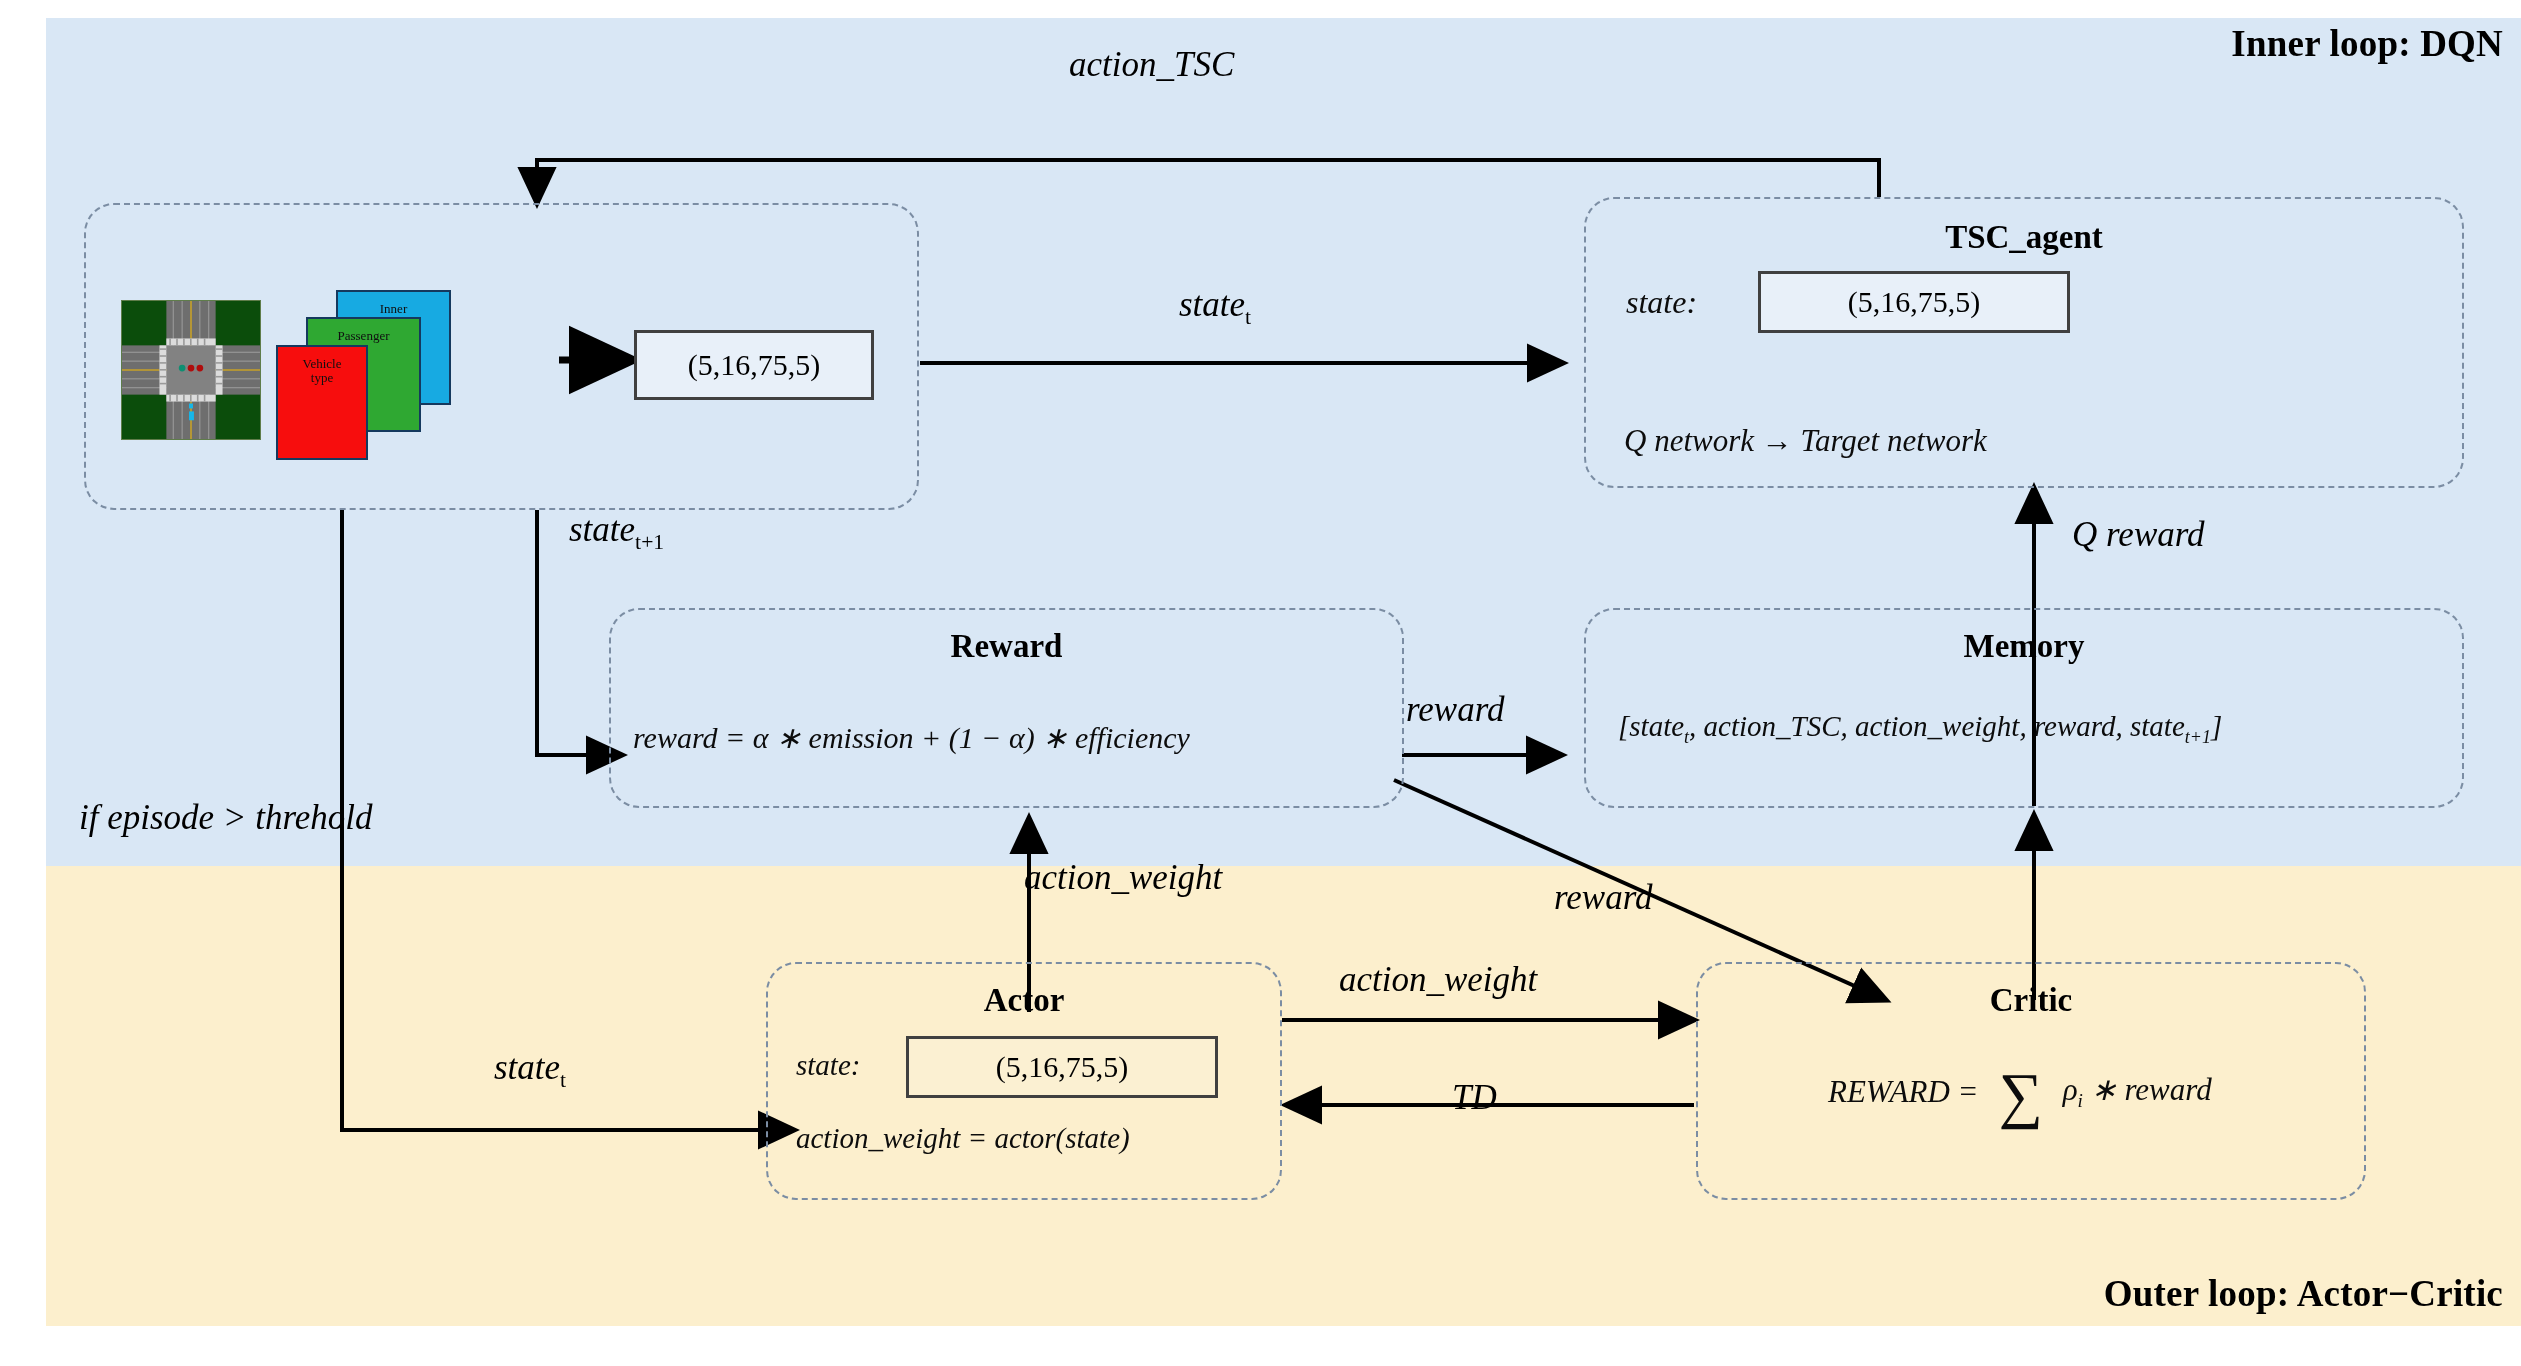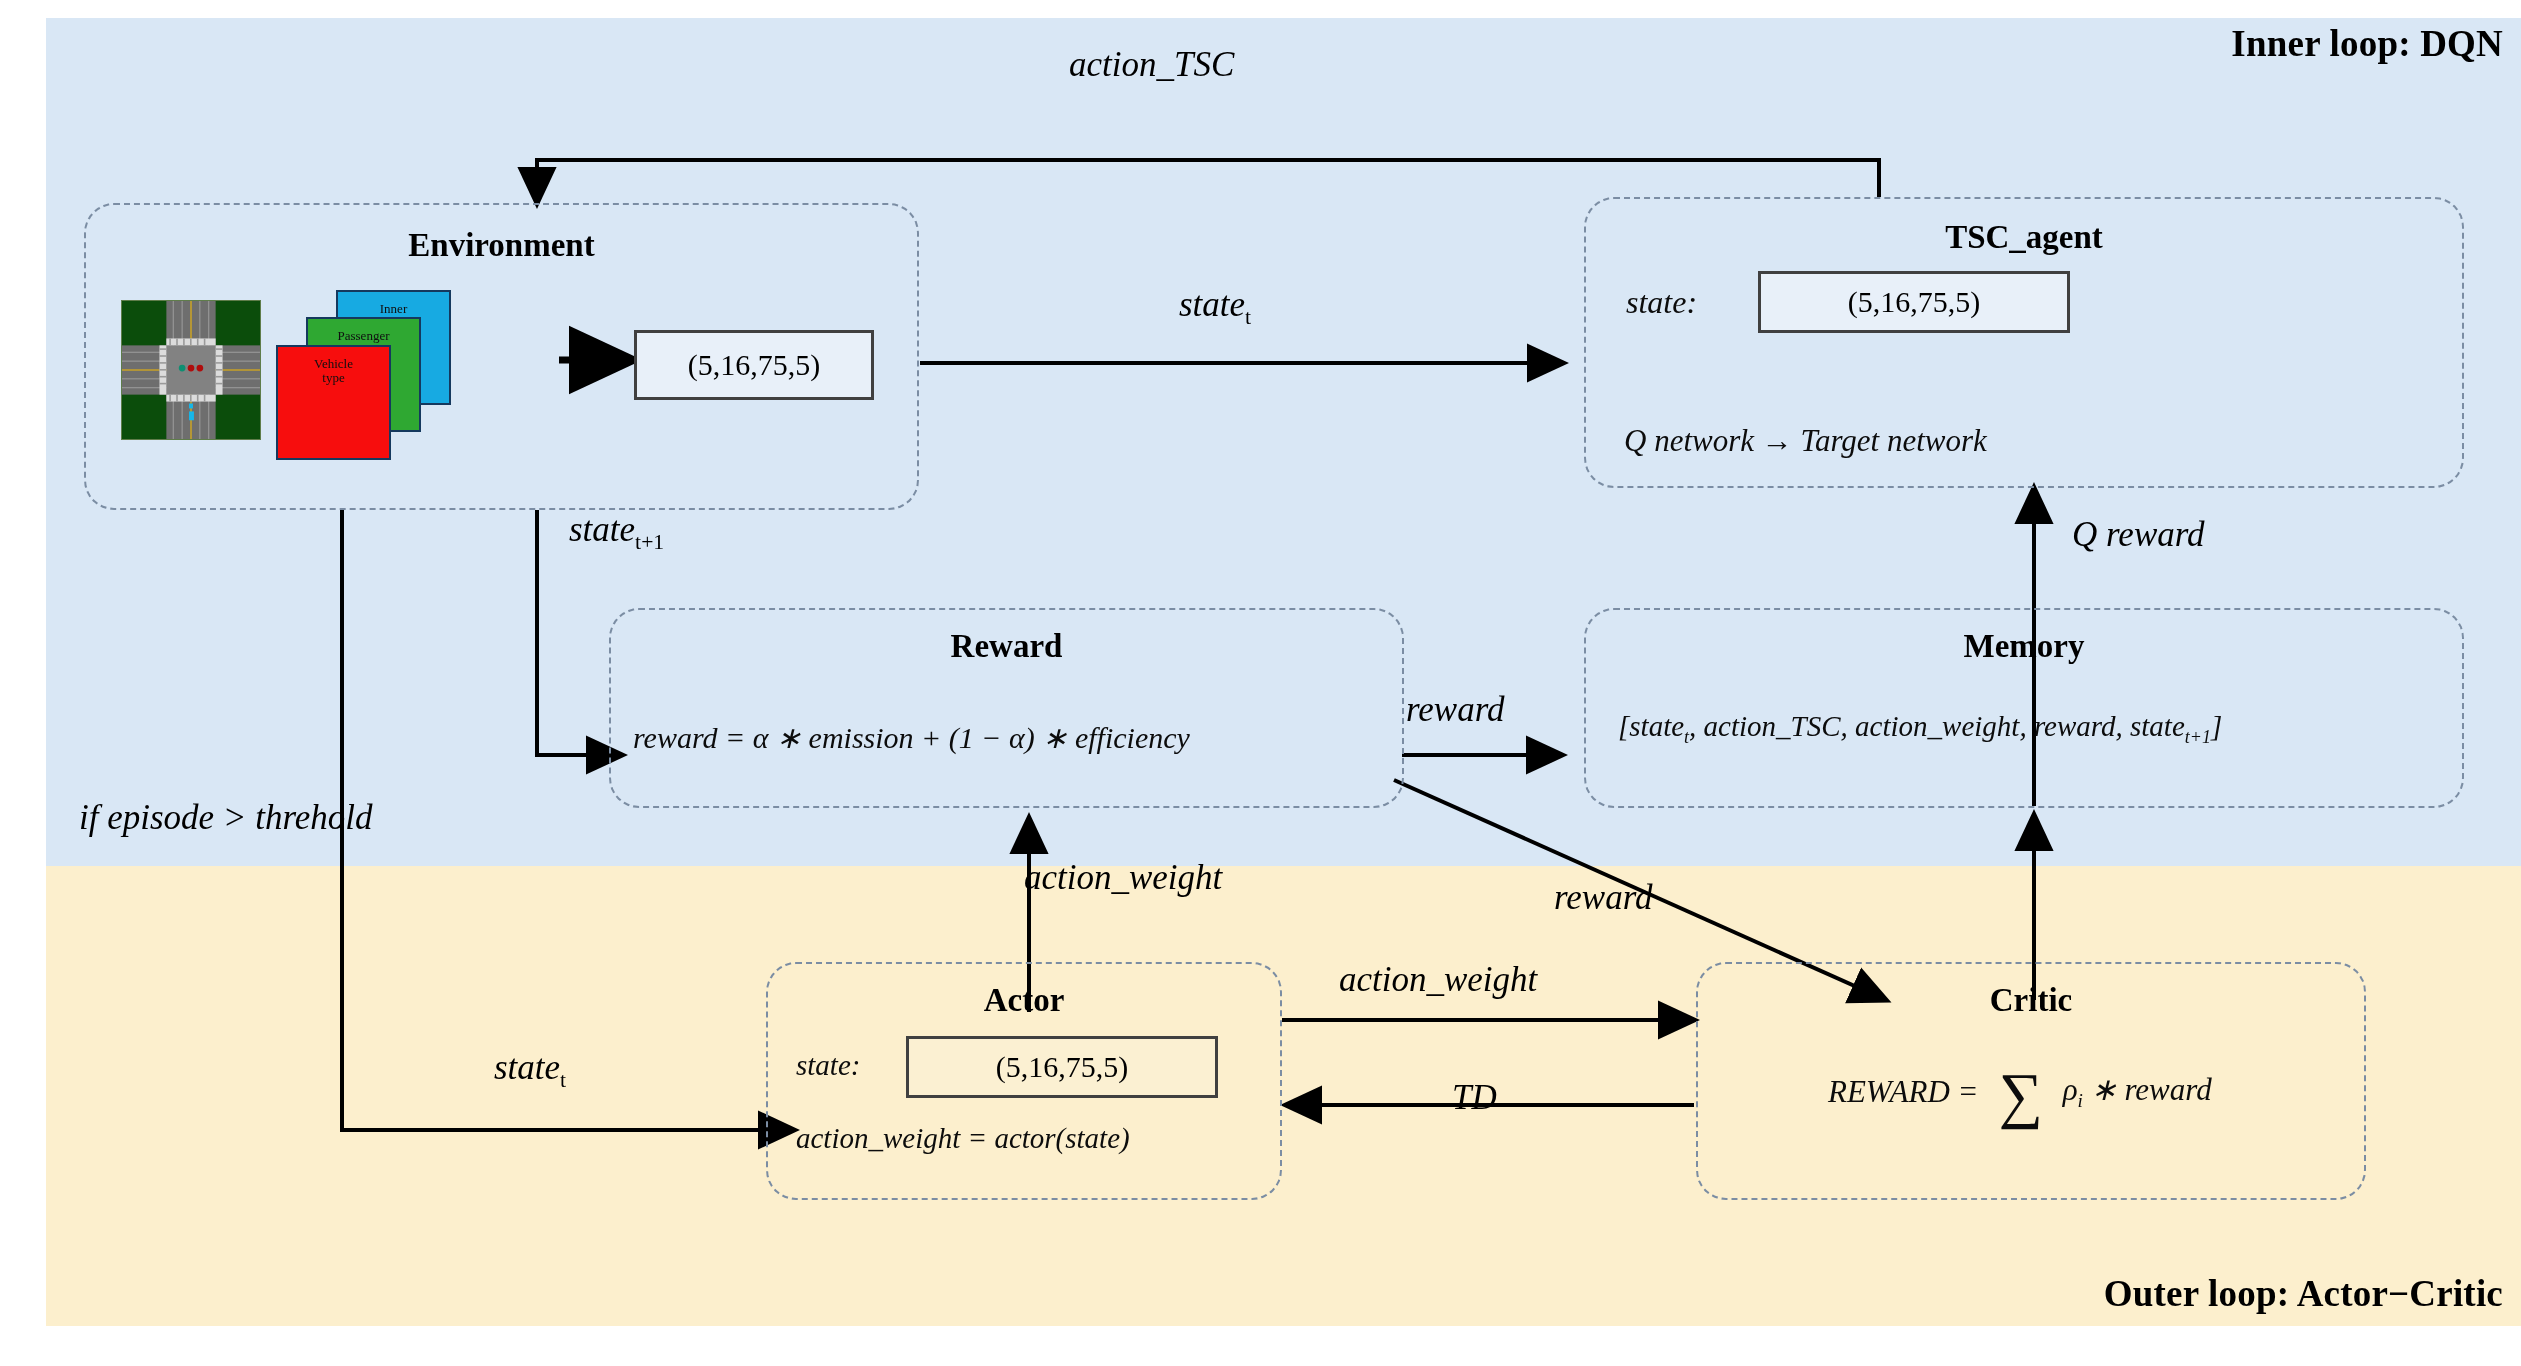--- a/index.html
+++ b/index.html
@@ -47,21 +47,21 @@
     box-sizing:border-box;border:1px solid #5f7d4a;
   }
   .card{
     position:absolute;box-sizing:border-box;border:2px solid #15395e;
     display:flex;align-items:flex-start;justify-content:center;
     padding-top:10px;text-align:center;line-height:1.05;
     font-size:13px;color:#101010;font-family:"Liberation Serif",serif;
   }
   #card-speed{left:250px;top:85px;width:115px;height:115px;background:#17aae2;z-index:1;}
   #card-pass {left:220px;top:112px;width:115px;height:115px;background:#2fa832;z-index:2;}
-  #card-veh  {left:190px;top:140px;width:115px;height:115px;background:#f70d0d;z-index:3;}
+  #card-veh  {left:190px;top:140px;width:92px;height:115px;background:#f70d0d;z-index:3;}
 
   
   #wires{position:absolute;left:0;top:0;width:2521px;height:1366px;pointer-events:none;}
 
   
   .wlabel{
     position:absolute;font-style:italic;font-size:35px;color:#000;
     font-family:"Liberation Serif",serif;white-space:nowrap;
   }
   .wlabel sub{font-size:.62em;font-style:normal;}
@@ -142,21 +142,20 @@
 
   <div class="wlabel" style="left:1315px;top:960px;">action_weight</div>
 
   <div class="wlabel" style="left:1428px;top:1078px;">TD</div>
 
   <div class="wlabel" style="left:470px;top:1048px;">
     <span>state</span><sub>t</sub>
   </div>
 
   <div class="module" id="m-env" style="left:60px;top:203px;width:835px;height:307px;">
-    <div class="title" style="top:22px;">Environment</div>
 
     <svg id="env-img" viewBox="0 0 140 140">
       <rect x="0" y="0" width="140" height="140" fill="#6e6e6e"></rect>
       <rect x="0" y="0" width="45" height="45" fill="#0b4d0b"></rect>
       <rect x="95" y="0" width="45" height="45" fill="#0b4d0b"></rect>
       <rect x="0" y="95" width="45" height="45" fill="#0b4d0b"></rect>
       <rect x="95" y="95" width="45" height="45" fill="#0b4d0b"></rect>
       <rect x="45" y="45" width="50" height="50" fill="#828282"></rect>
       <g stroke="#c9a227" stroke-width="1.6">
         <line x1="70" y1="0" x2="70" y2="45"></line>

